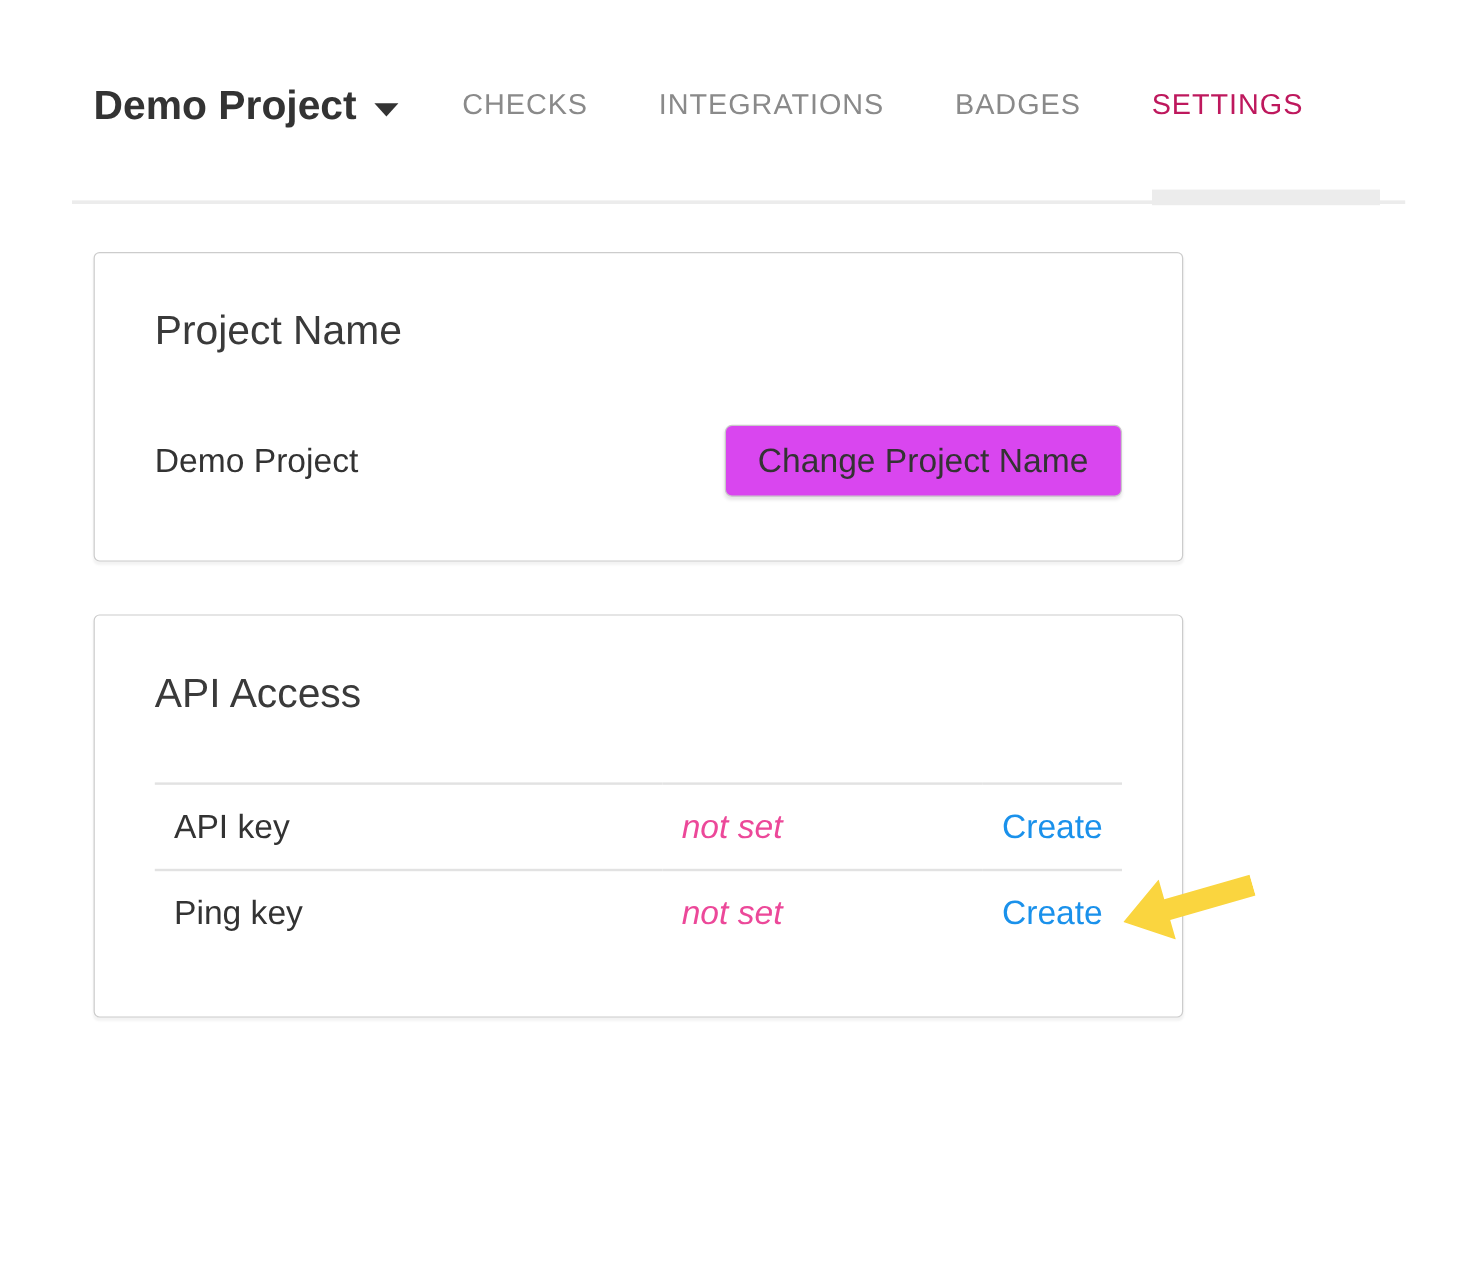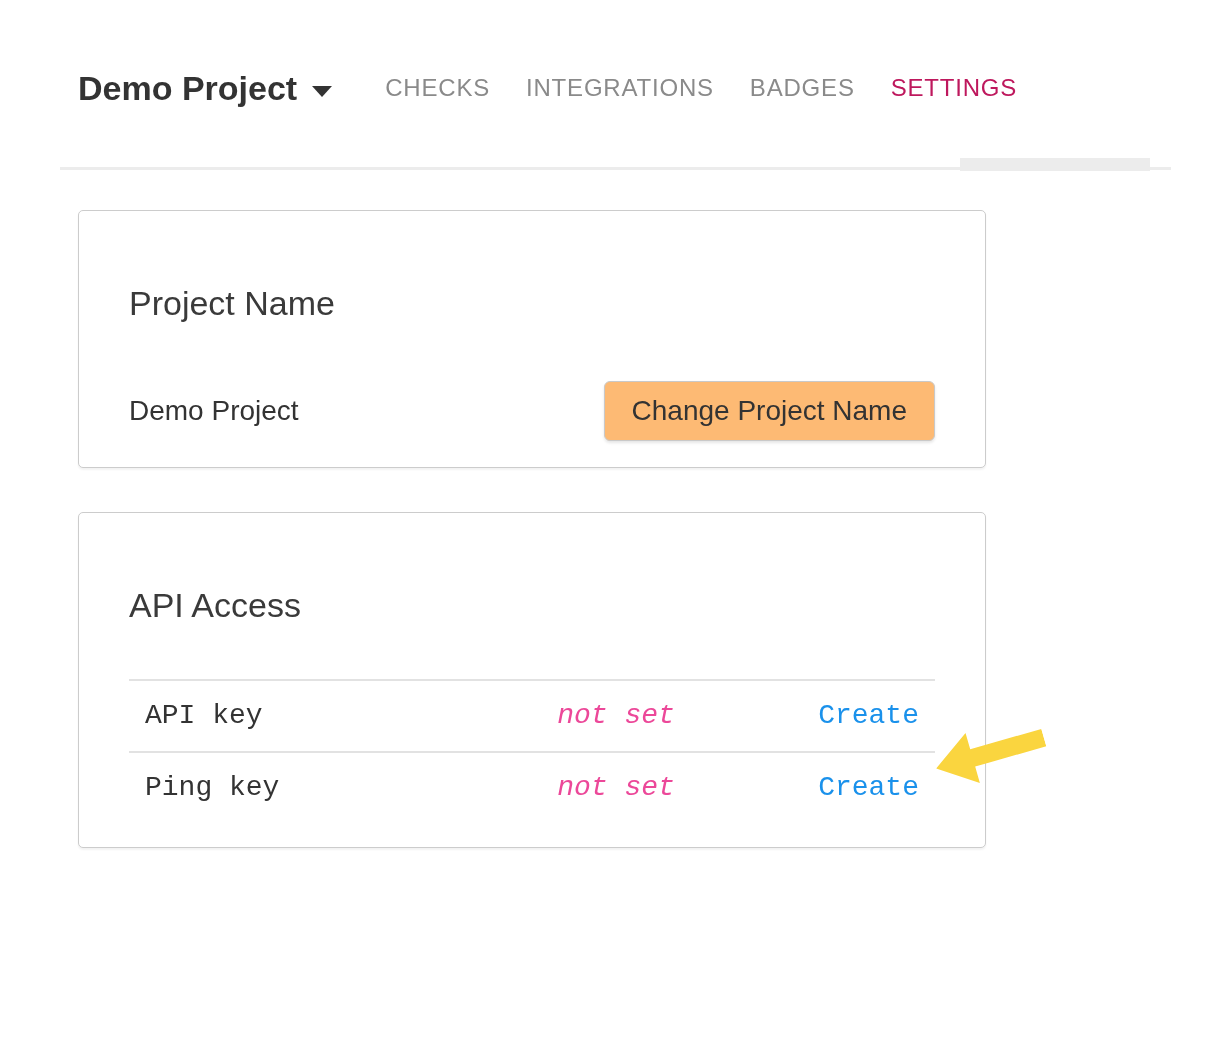--- a/index.html
+++ b/index.html
@@ -32,21 +32,21 @@
     width: 0; height: 0;
     border-left: 10px solid transparent;
     border-right: 10px solid transparent;
     border-top: 11px solid #333;
     margin-left: 15px;
     margin-top: 6px;
   }
   .nav-tabs {
     display: flex;
     margin-left: 53px;
-    gap: 36px;
+    gap: 59px;
   }
   .nav-tab {
     font-size: 24px;
     letter-spacing: 0.8px;
     color: #8a8a8a;
     line-height: 1.2;
     white-space: nowrap;
     cursor: pointer;
   }
   .nav-tab.active { color: #be185d; }
@@ -66,21 +66,21 @@
 
   
   .card {
     position: absolute;
     left: 78px;
     width: 908px;
     background: #fff;
     border: 1px solid #cccccc;
     border-radius: 5px;
     box-shadow: 0 2px 2px rgba(0,0,0,0.05);
-    padding: 73px 50px;
+    padding: 46px 50px;
   }
   .card h2 {
     margin: 0;
     font-size: 34px;
     font-weight: 400;
     color: #3a3a3a;
     line-height: 1.15;
   }
   #project-name-card { top: 210px; height: 258px; }
   #api-access-card   { top: 512px; height: 336px; }
@@ -89,42 +89,41 @@
     display: flex;
     justify-content: space-between;
     align-items: center;
     margin-top: 58px;
   }
   .current-name { font-size: 28px; color: #333; }
   .btn {
     font-family: "Liberation Sans", sans-serif;
     font-size: 28px;
     color: #333;
-    background: #fdba74;
+    background: #d946ef;
     border: 1px solid #c9c9c9;
     border-radius: 6px;
     padding: 13px 27px;
     box-shadow: 0 2px 3px rgba(0,0,0,0.10);
     cursor: pointer;
     line-height: 1.15;
   }
 
   
   .api-table {
     width: 100%;
     border-collapse: collapse;
     margin-top: 54px;
   }
   .api-table td {
     border-top: 2px solid #e2e2e2;
     padding: 19px 16px;
     font-size: 28px;
     line-height: 1.15;
     color: #333;
-    font-family: Liberation Mono, monospace;
   }
   .api-table td.col-label { width: 54%; }
   .api-table td.col-value { width: 34%; color: #ec4899; font-style: italic; }
   .api-table td.col-action { width: 12%; text-align: center; }
   .create-link {
     color: #1a91eb;
     text-decoration: none;
     cursor: pointer;
   }
 

